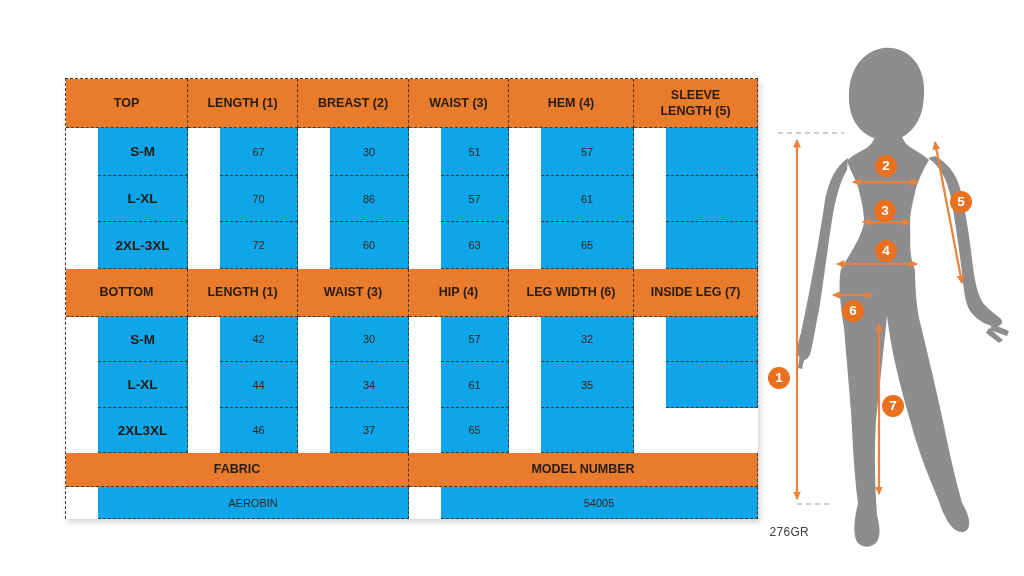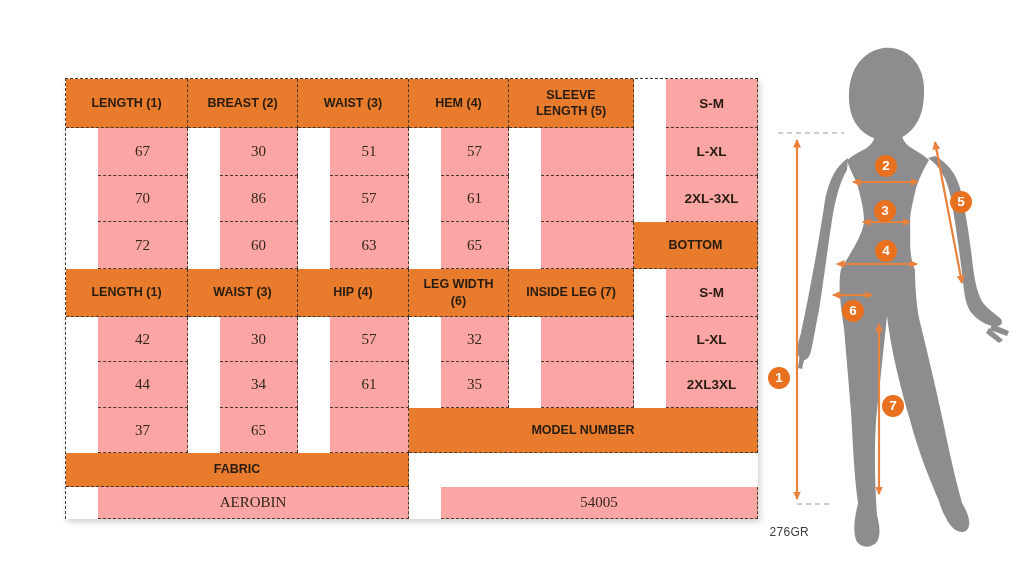--- a/index.html
+++ b/index.html
@@ -8,40 +8,41 @@
   
   .size-table{position:absolute;left:65px;top:78px;width:692px;display:grid;
     grid-template-columns:122px 110px 111px 100px 125px 124px;
     grid-template-rows:49px 48px 46px 47px 48px 45px 46px 45px 34px 32px;
     border-top:1px dashed #46382c;border-left:1px dashed #46382c;
     box-shadow:2px 3px 6px rgba(80,70,60,0.25);}
   .cell{border-right:1px dashed #46382c;border-bottom:1px dashed #46382c;
     display:flex;align-items:center;justify-content:center;text-align:center;box-sizing:border-box;}
   .hdr{background:#e87b2c;font-weight:bold;font-size:12.5px;line-height:1.3;color:#261c12;padding:0 10px;}
   .wrap2{padding:0 24px;}
-  .data{background:#fca5a5;margin-left:32px;}
+  .data{background:#0ea5e9;margin-left:32px;}
   .size{font-weight:bold;font-size:13.5px;color:#261c12;}
-  .num{font-family:Liberation Serif, serif;font-size:15px;color:#33261c;}
+  .num{font-family:Liberation Sans, sans-serif;font-size:11px;color:#33261c;}
   .span-left{grid-column:1/4;}
   .span-right{grid-column:4/7;}
   .note{position:absolute;left:699px;top:525px;width:110px;text-align:right;
     font-size:12px;color:#3c3c3c;letter-spacing:0.3px;}
   
   .figure{position:absolute;left:764px;top:16px;width:260px;height:548px;}
   .figure svg{position:absolute;left:0;top:0;}
   .badge{position:absolute;width:22px;height:22px;border-radius:50%;background:#e8701f;
     color:#ffffff;font-weight:bold;font-size:13.5px;line-height:22px;text-align:center;}
 </style>
 </head>
 <body>
 
 <div class="stage">
 
   <div class="size-table">
 
+    <div class="cell hdr">TOP</div>
     <div class="cell hdr">LENGTH (1)</div>
     <div class="cell hdr">BREAST (2)</div>
     <div class="cell hdr">WAIST (3)</div>
     <div class="cell hdr">HEM (4)</div>
     <div class="cell hdr wrap2">SLEEVE LENGTH (5)</div>
 
     <div class="cell data size">S-M</div>
     <div class="cell data num">67</div>
     <div class="cell data num">30</div>
     <div class="cell data num">51</div>
@@ -77,26 +78,27 @@
     <div class="cell data num"></div>
 
     <div class="cell data size">L-XL</div>
     <div class="cell data num">44</div>
     <div class="cell data num">34</div>
     <div class="cell data num">61</div>
     <div class="cell data num">35</div>
     <div class="cell data num"></div>
 
     <div class="cell data size">2XL3XL</div>
+    <div class="cell data num">46</div>
     <div class="cell data num">37</div>
     <div class="cell data num">65</div>
     <div class="cell data num"></div>
 
+    <div class="cell hdr span-left">FABRIC</div>
     <div class="cell hdr span-right">MODEL NUMBER</div>
-    <div class="cell hdr span-left">FABRIC</div>
     <div class="cell data num span-left">AEROBIN</div>
     <div class="cell data num span-right">54005</div>
   </div>
 
   <div class="note">276GR</div>
 
   <div class="figure">
     <svg width="260" height="548" viewBox="0 0 260 548">
       <defs>
         <marker id="ae" markerWidth="10" markerHeight="9" refX="7.5" refY="4" orient="auto" markerUnits="userSpaceOnUse">

